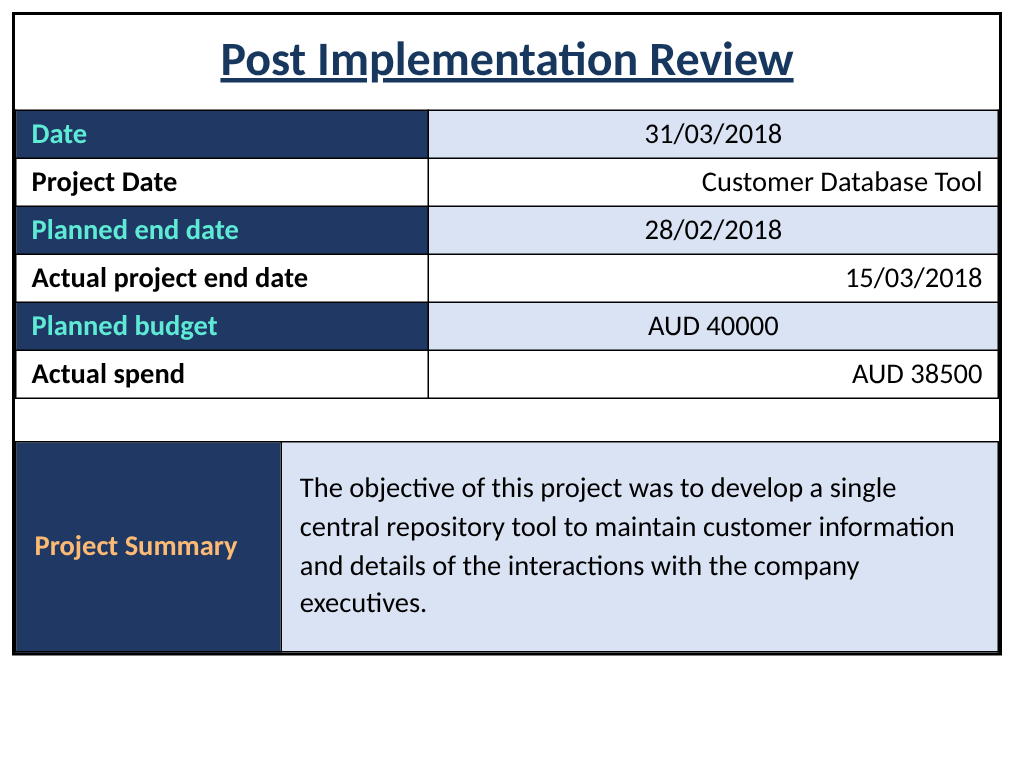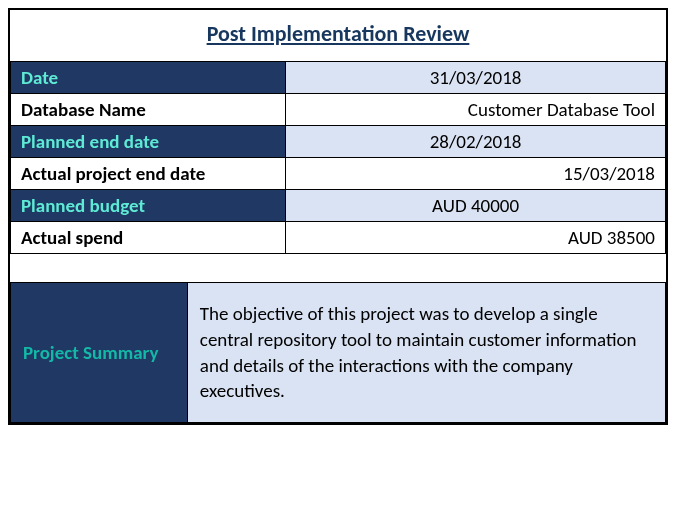--- a/index.html
+++ b/index.html
@@ -12,21 +12,21 @@
   }
   .frame {
     border: 2px solid #000;
     width: 660px;
   }
   .title-wrap {
     text-align: center;
     padding: 10px 0 14px 0;
   }
   .title {
-    font-size: 22px;
+    font-size: 32px;
     font-weight: bold;
     color: #17375e;
     text-decoration: underline;
   }
   table.info {
     width: 100%;
     border-collapse: collapse;
   }
   table.info td {
     border: 1px solid #000;
@@ -64,21 +64,21 @@
     border-collapse: collapse;
   }
   table.summary td {
     border: 1px solid #000;
     padding: 10px 12px;
     font-size: 19px;
     vertical-align: middle;
   }
   .sum-label {
     background: #1f3864;
-    color: #14b8a6;
+    color: #fdba74;
     font-weight: bold;
     width: 27%;
     height: 140px;
   }
   .sum-body {
     background: #dae3f3;
     line-height: 1.35;
     margin-left: 34px;
   }
 </style>
@@ -91,21 +91,21 @@
     <span class="title">Post Implementation Review</span>
   </div>
 
   <table class="info">
     <tbody>
         <tr>
       <td class="label-dark">Date</td>
       <td class="val-light">31/03/2018</td>
     </tr>
     <tr>
-      <td class="label-light">Database Name</td>
+      <td class="label-light">Project Date</td>
       <td class="val-white">Customer Database Tool</td>
     </tr>
     <tr>
       <td class="label-dark">Planned end date</td>
       <td class="val-light">28/02/2018</td>
     </tr>
     <tr>
       <td class="label-light">Actual project end date</td>
       <td class="val-white">15/03/2018</td>
     </tr>

